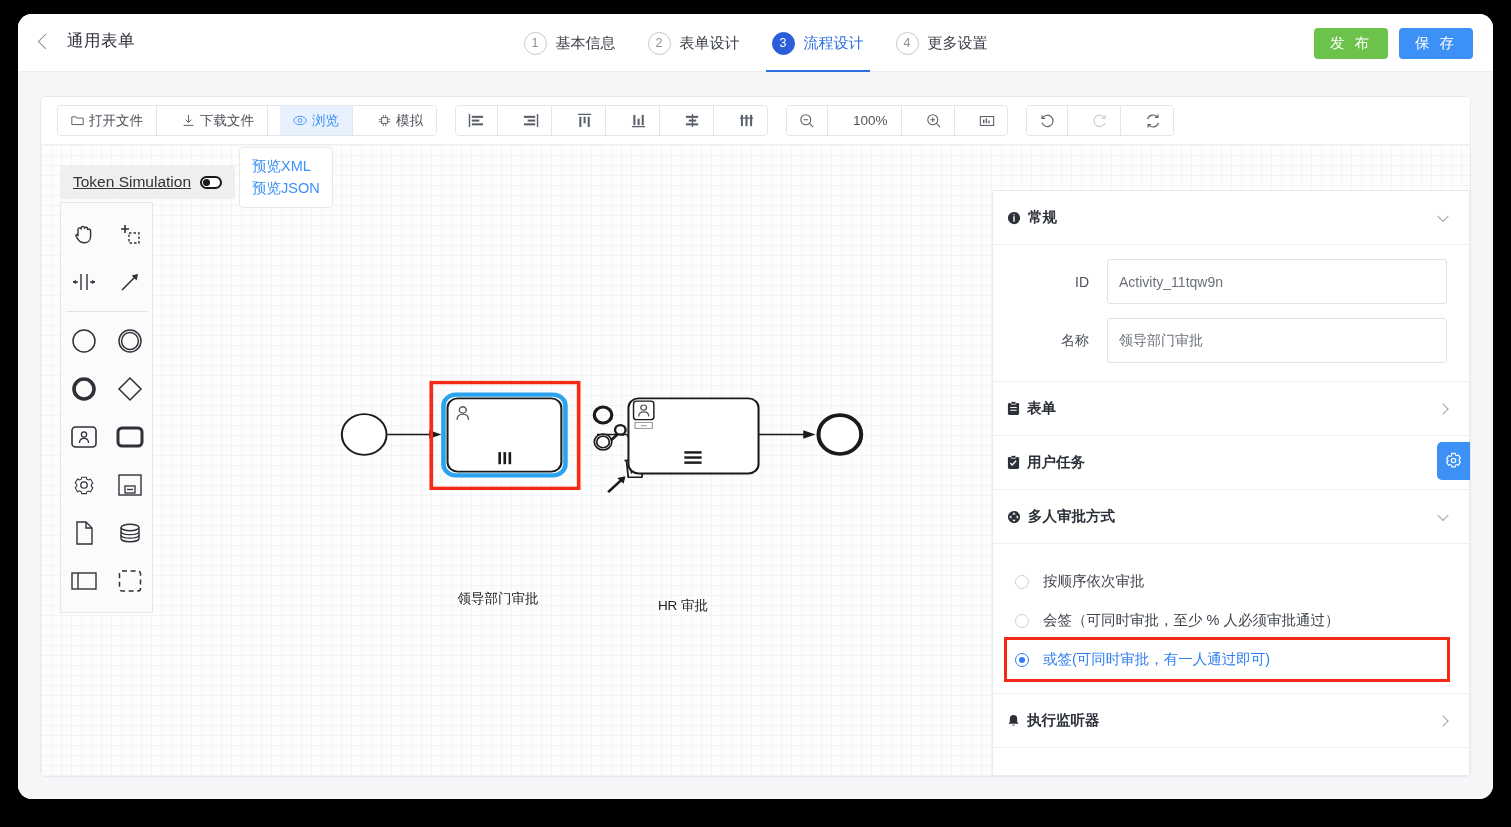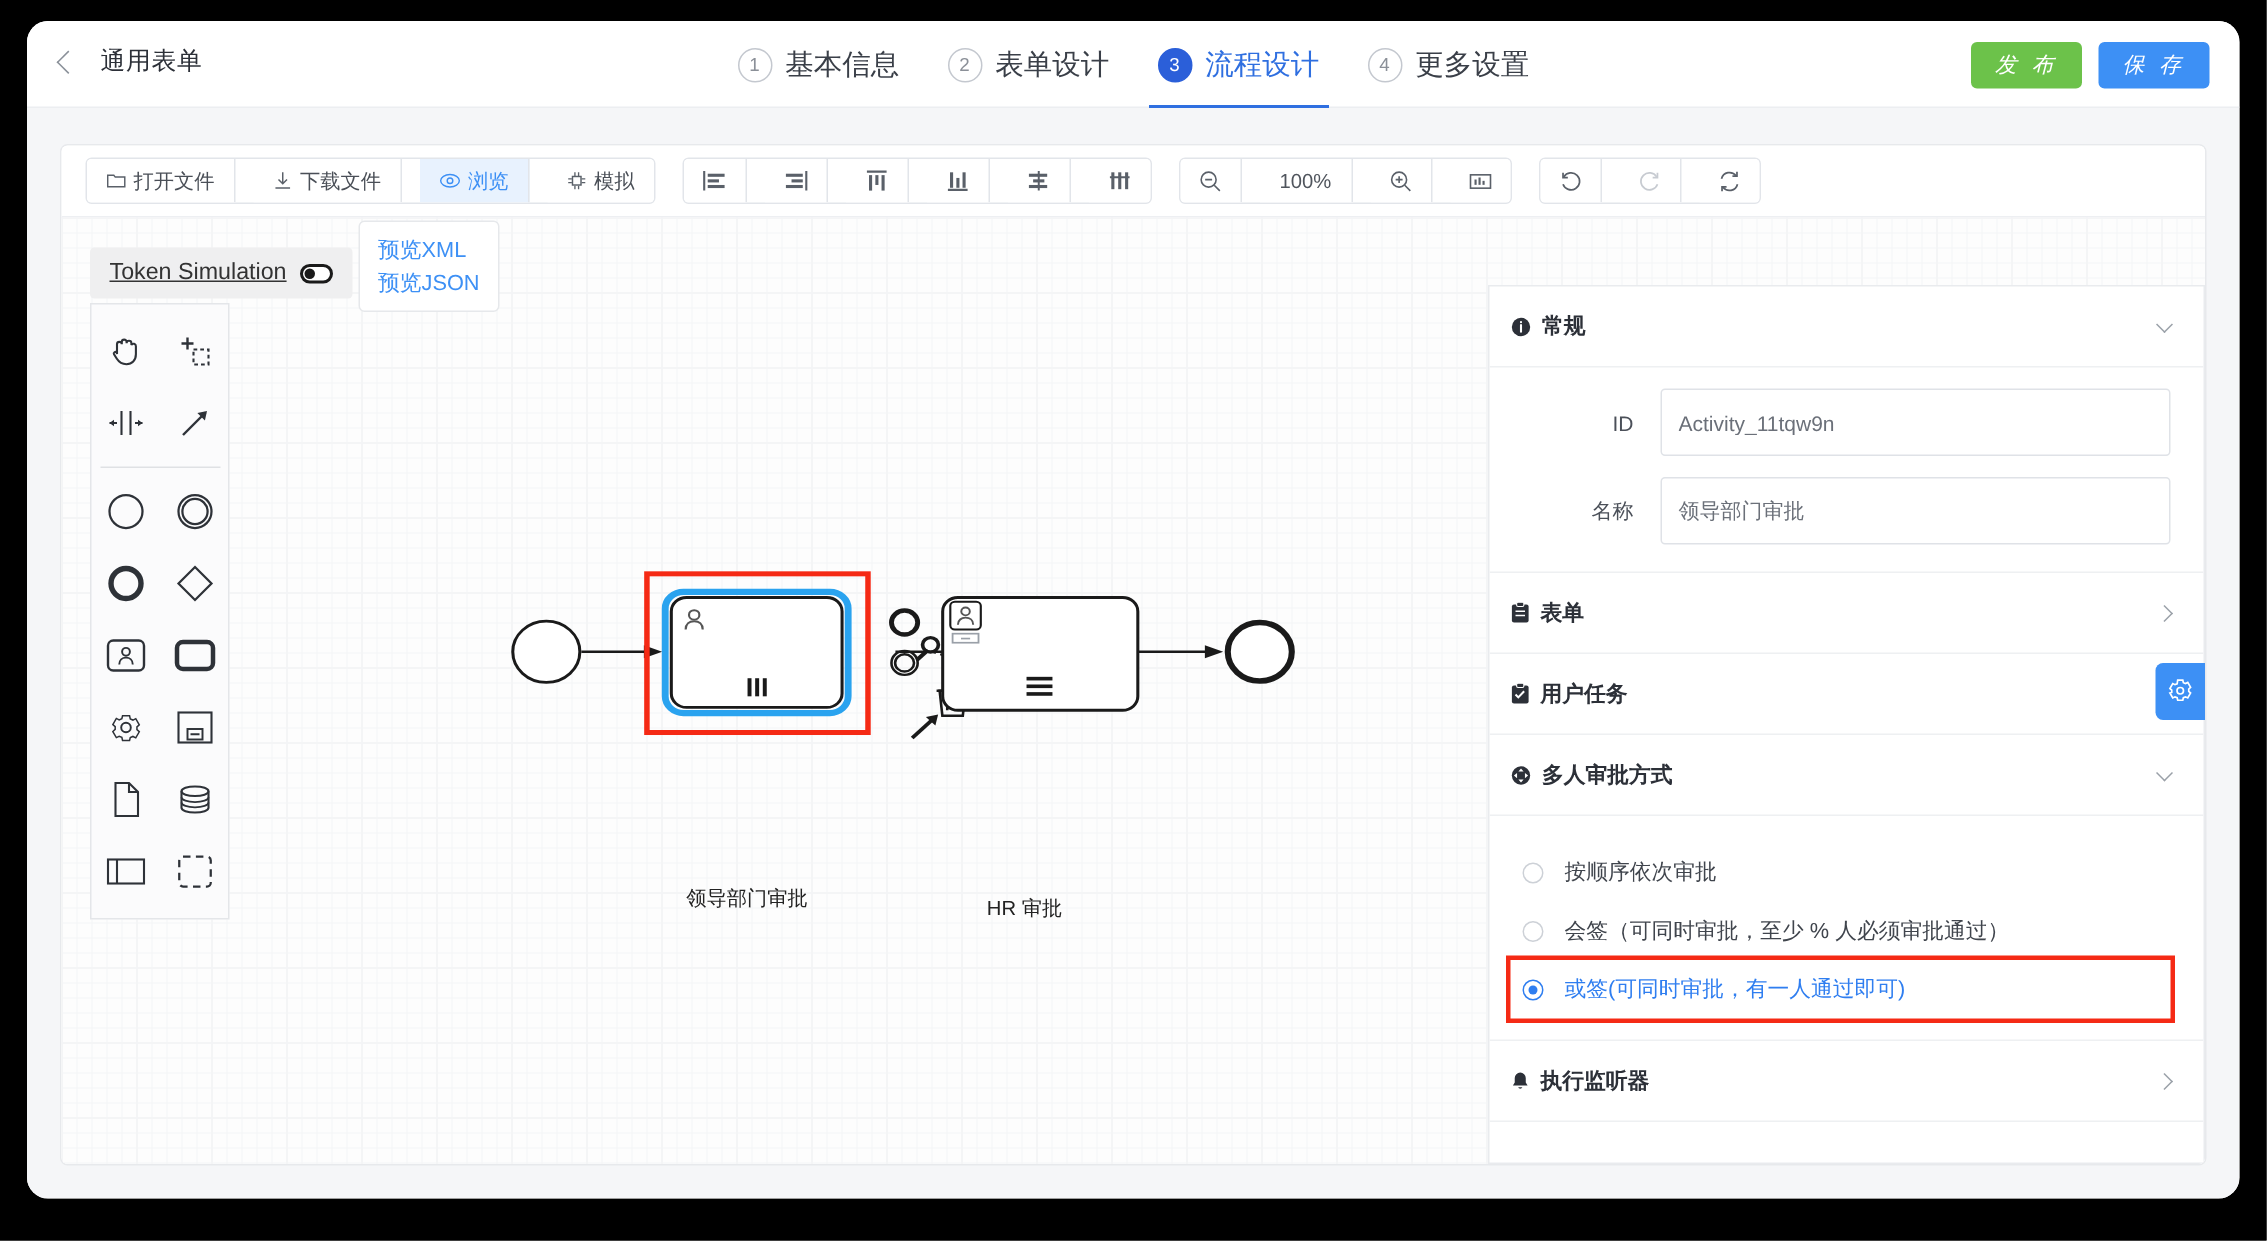--- a/index.html
+++ b/index.html
@@ -44,33 +44,33 @@
     display: flex; align-items: center; gap: 9px;
     padding: 0 16px; position: relative; cursor: pointer;
     height: 58px;
   }
   .step .num {
     width: 23px; height: 23px; border-radius: 50%;
     border: 1px solid #c4c8cf; color: #8b9098;
     font-size: 12.5px; display: flex; align-items: center; justify-content: center;
     flex: none;
   }
-  .step .lbl { font-size: 19px; color: #3a3f48; white-space: nowrap; }
+  .step .lbl { font-size: 15px; color: #3a3f48; white-space: nowrap; }
   .step.active .num { background: #2b5fd9; border-color: #2b5fd9; color: #fff; }
   .step.active .lbl { color: #2f6fe0; }
   .step.active::after {
     content: ""; position: absolute; left: 10px; right: 10px; bottom: 0;
     height: 2.5px; background: #2f6fe0;
   }
 
   .hdr-actions { position: absolute; right: 20px; top: 14px; display: flex; gap: 11px; }
   .btn {
     border: none; border-radius: 4px; color: #fff;
     font-size: 14.5px; letter-spacing: 3px; padding: 0 16px;
-    height: 31px; cursor: pointer; font-family: inherit; font-style: italic;
+    height: 31px; cursor: pointer; font-family: inherit;
   }
   .btn-publish { background: #6cc24a; }
   .btn-save { background: #3d90f5; }
 
   
   .body-area {
     position: relative; width: 100%; height: 727px;
     background: #f5f6f8; padding: 24px 22px 22px 22px;
   }
   .editor {

